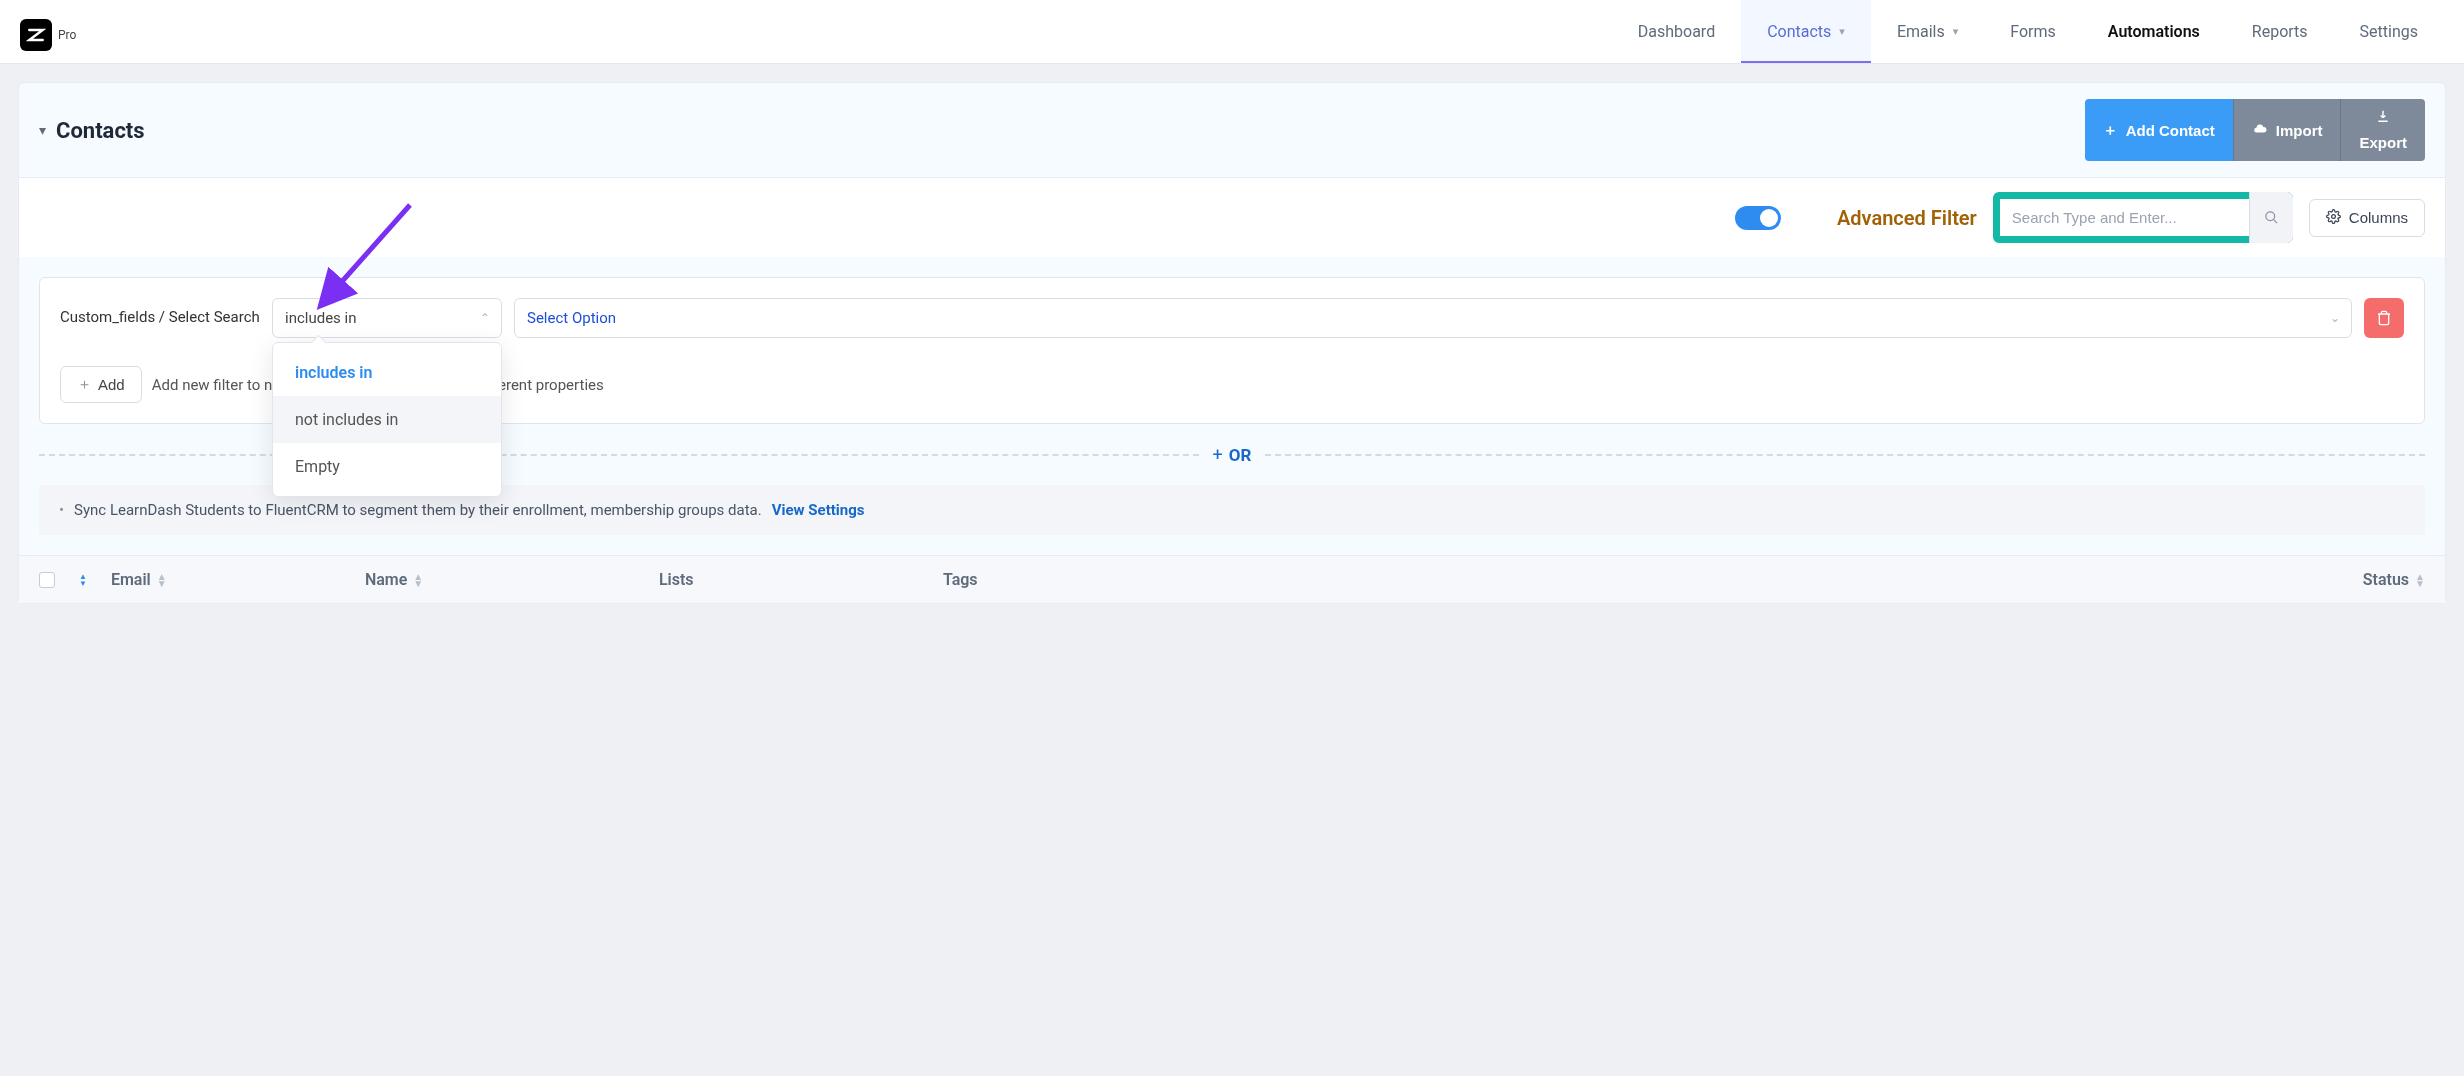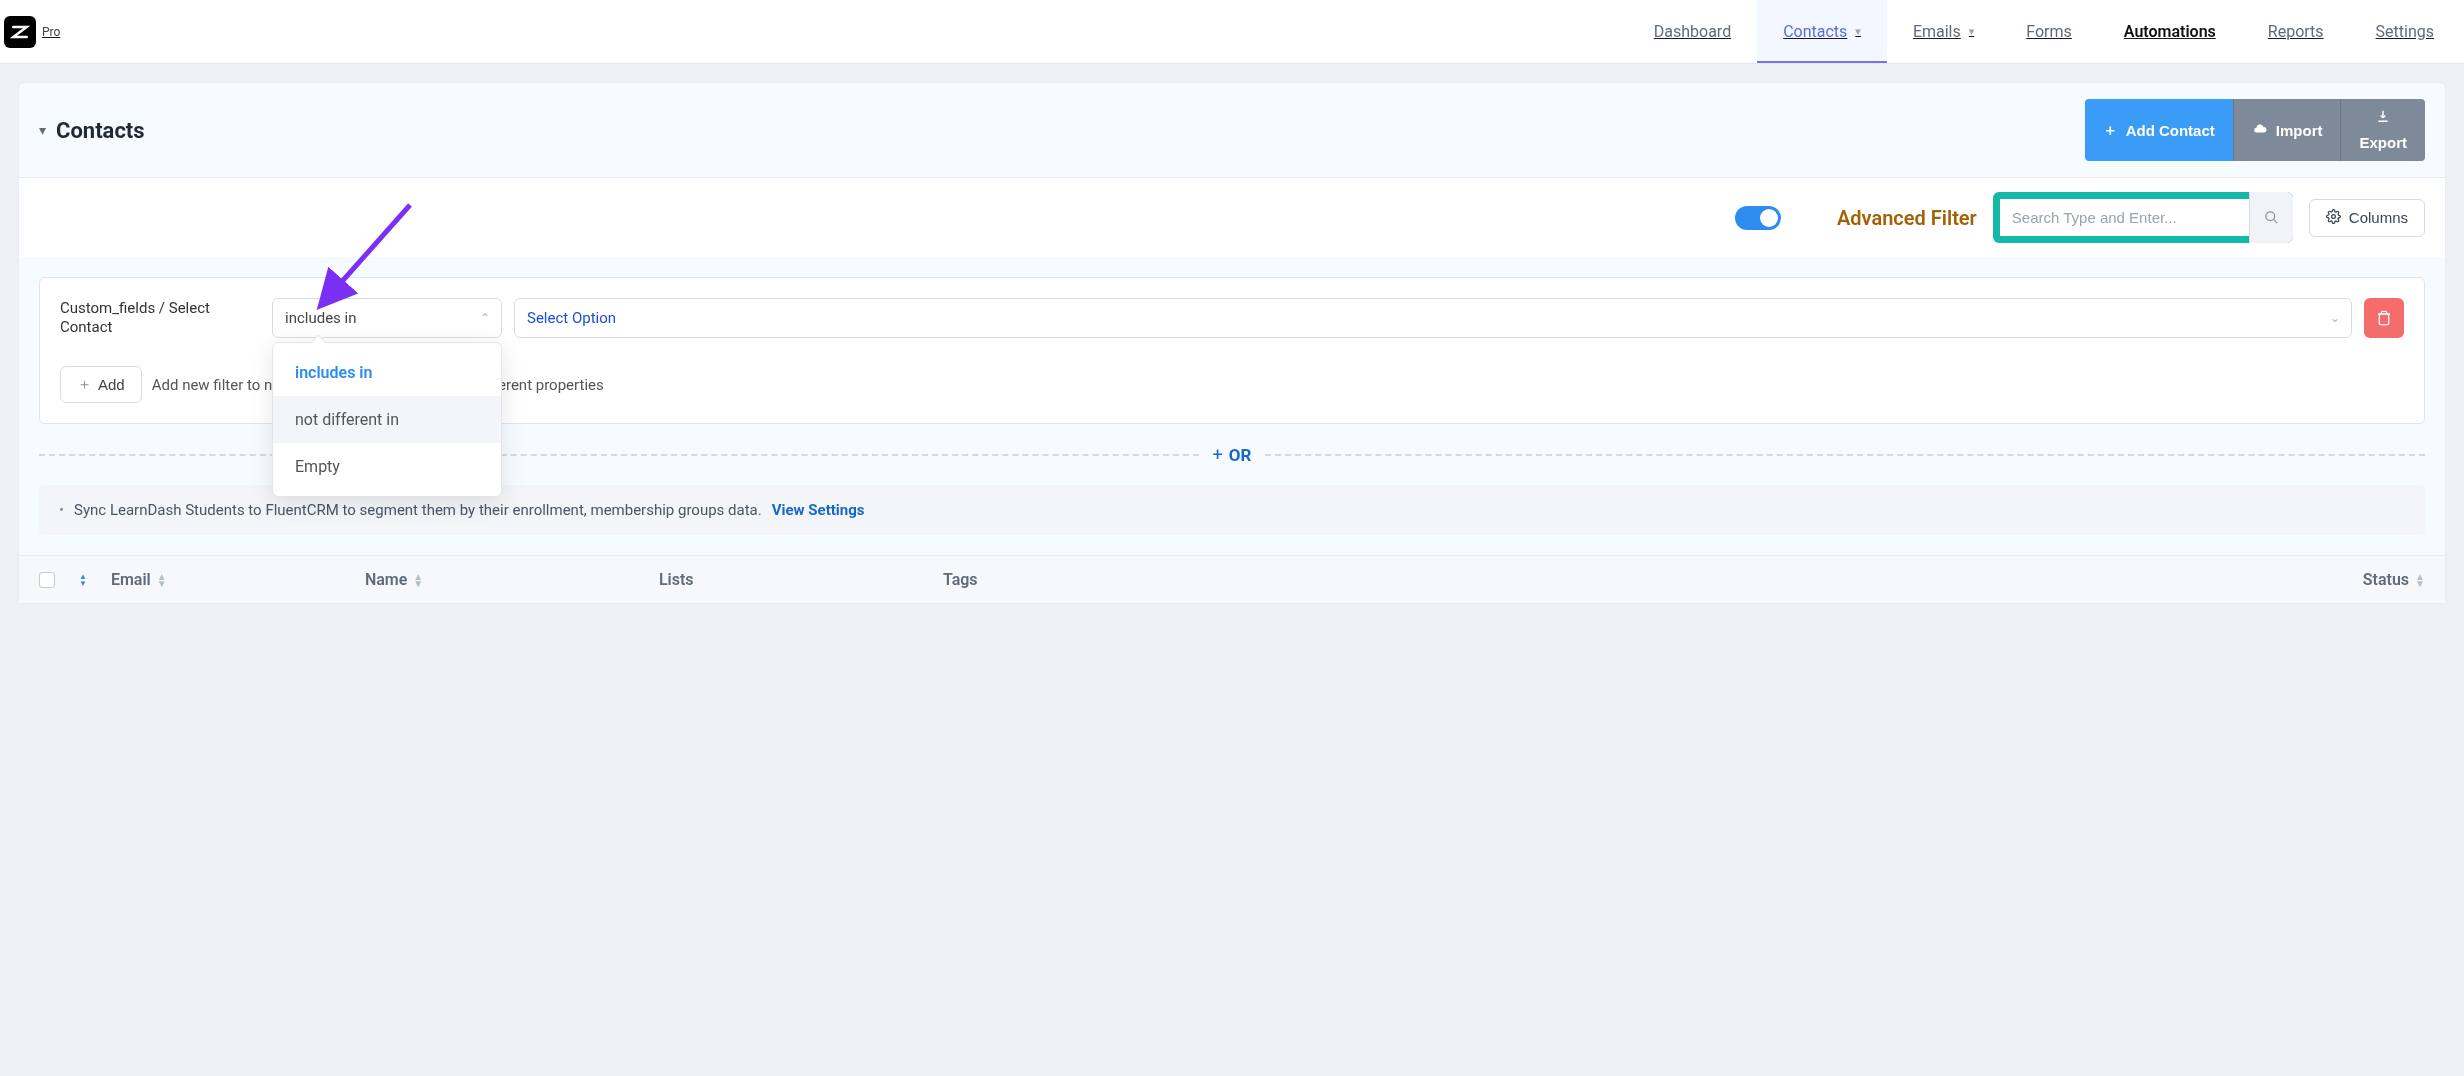--- a/index.html
+++ b/index.html
@@ -1,19 +1,19 @@
 <!DOCTYPE html>
 <html><head>
 <meta charset="utf-8">
 <style>
 * { box-sizing: border-box; margin: 0; padding: 0; }
 body { font-family: -apple-system, BlinkMacSystemFont, "Segoe UI", Roboto, sans-serif; background: #eef0f3; color: #1a1a1a; font-size: 14px; }
 
 
-.topbar { background: #fff; display: flex; align-items: center; padding: 0 4px; border-bottom: 1px solid #e5e7eb; text-decoration: underline; }
+.topbar { background: #fff; display: flex; align-items: flex-end; padding: 0 20px; border-bottom: 1px solid #e5e7eb; }
 .logo-wrap { display: flex; align-items: center; gap: 6px; padding: 12px 0; }
 .logo { width: 32px; height: 32px; background: #000; border-radius: 6px; display: flex; align-items: center; justify-content: center; }
 .logo svg { width: 20px; height: 20px; }
 .logo-text { font-size: 12px; color: #444; }
 .navspacer { flex: 1; }
 .nav { display: flex; }
 .nav-item { padding: 22px 26px; color: #5f6b7a; font-size: 16px; cursor: pointer; display: flex; align-items: center; gap: 8px; position: relative; }
 .nav-item.active-tab { background: #f3f7ff; color: #5a6dd6; }
 .nav-item.active-tab::after { content: ""; position: absolute; left: 0; right: 0; bottom: 0; height: 2px; background: #7b6ef6; }
 .nav-item.strong { color: #111; font-weight: 600; }
@@ -204,31 +204,31 @@
       <svg class="arrow-annot" style="left:270px; top:-78px;" width="120" height="110" viewBox="0 0 120 110">
         <defs>
             <marker id="ah" markerWidth="8" markerHeight="8" refX="4" refY="4" orient="auto">
               <path d="M0,0 L8,4 L0,8 z" fill="#7b2ff2"></path>
             </marker>
           </defs>
         <line x1="100" y1="5" x2="20" y2="95" stroke="#7b2ff2" stroke-width="5" marker-end="url(#ah)"></line>
       </svg>
 
       <div class="filter-row">
-        <div class="filter-label">Custom_fields / Select Contact</div>
+        <div class="filter-label">Custom_fields / Select Search</div>
 
         <div class="select sel-operator">
           <div class="select-box">
               <span>includes in</span>
             </div>
           <span class="select-caret">⌃</span>
 
           <div class="dropdown">
             <div class="dd-item selected">includes in</div>
-            <div class="dd-item hover">not different in</div>
+            <div class="dd-item hover">not includes in</div>
             <div class="dd-item">Empty</div>
           </div>
         </div>
 
         <div class="select sel-option">
           <div class="select-box placeholder">
               <span>Select Option</span>
             </div>
           <span class="select-caret">⌄</span>
         </div>

